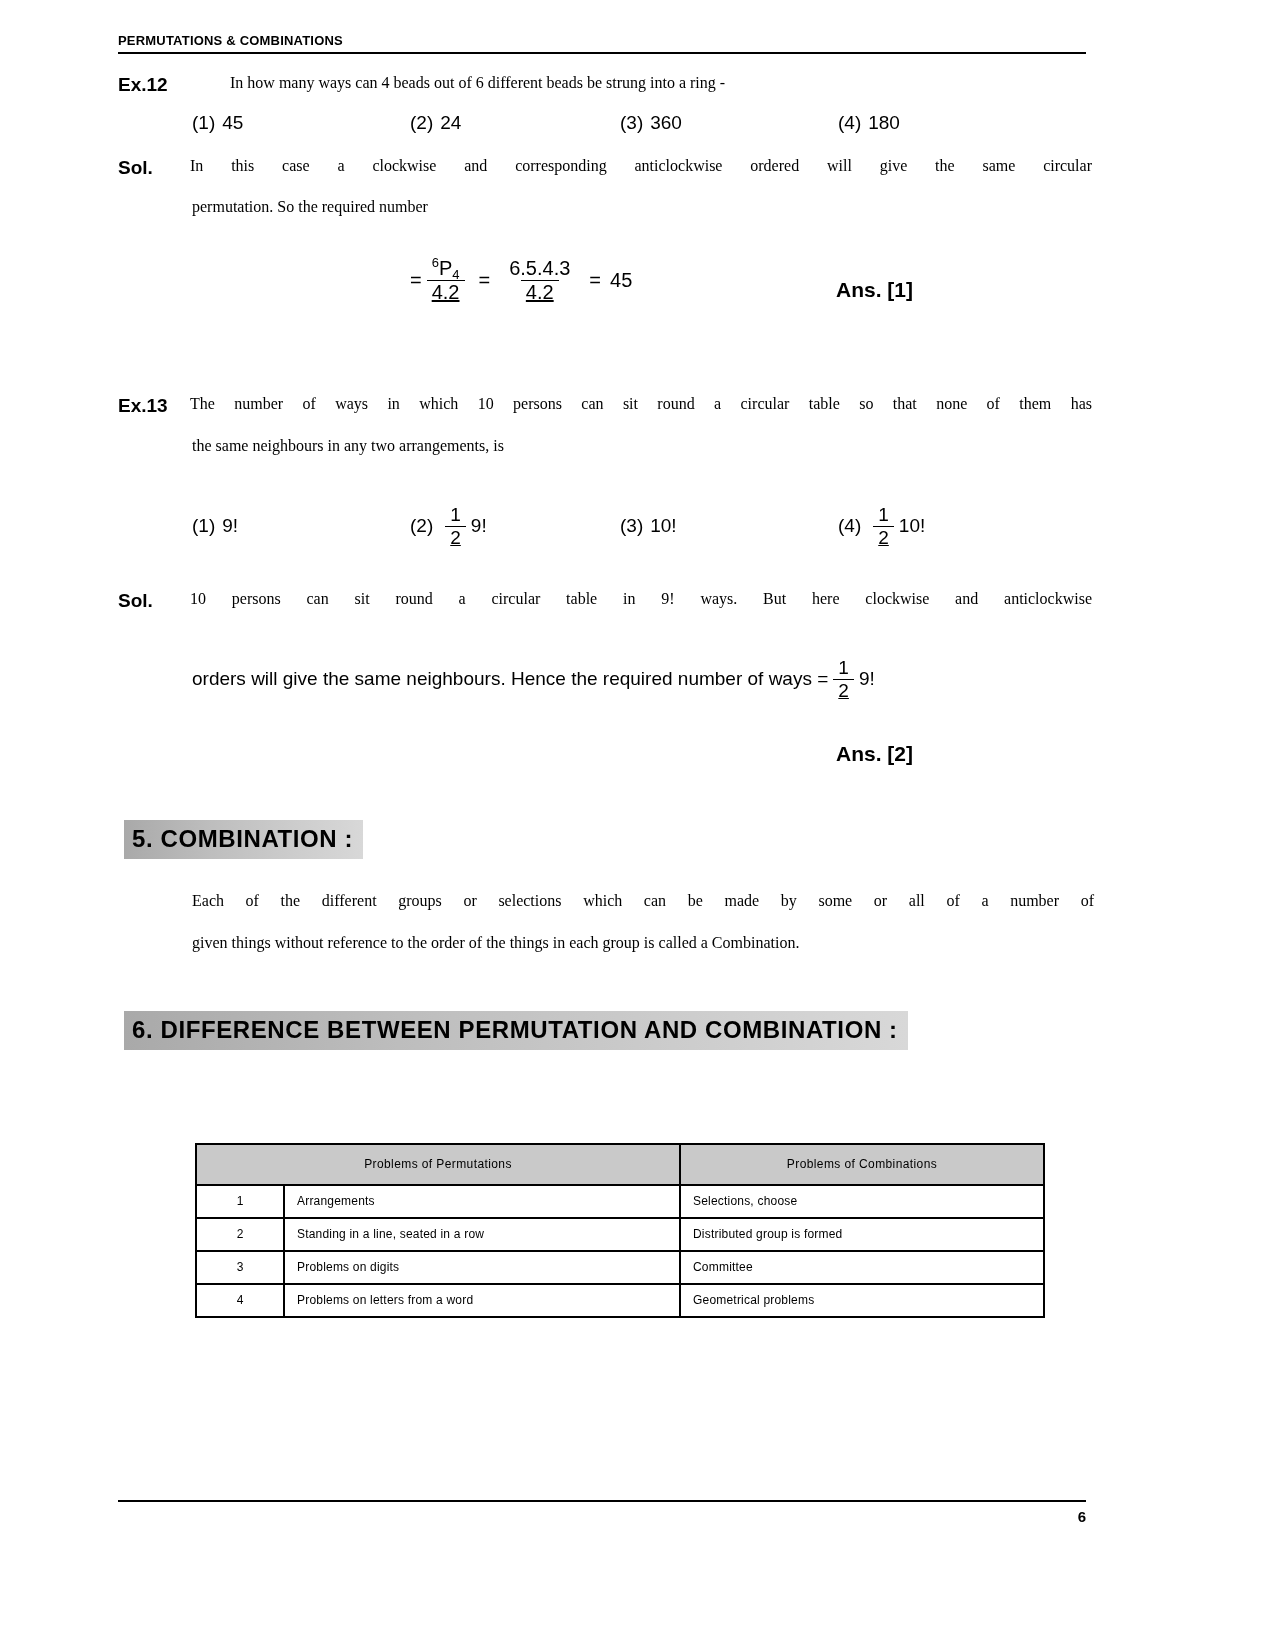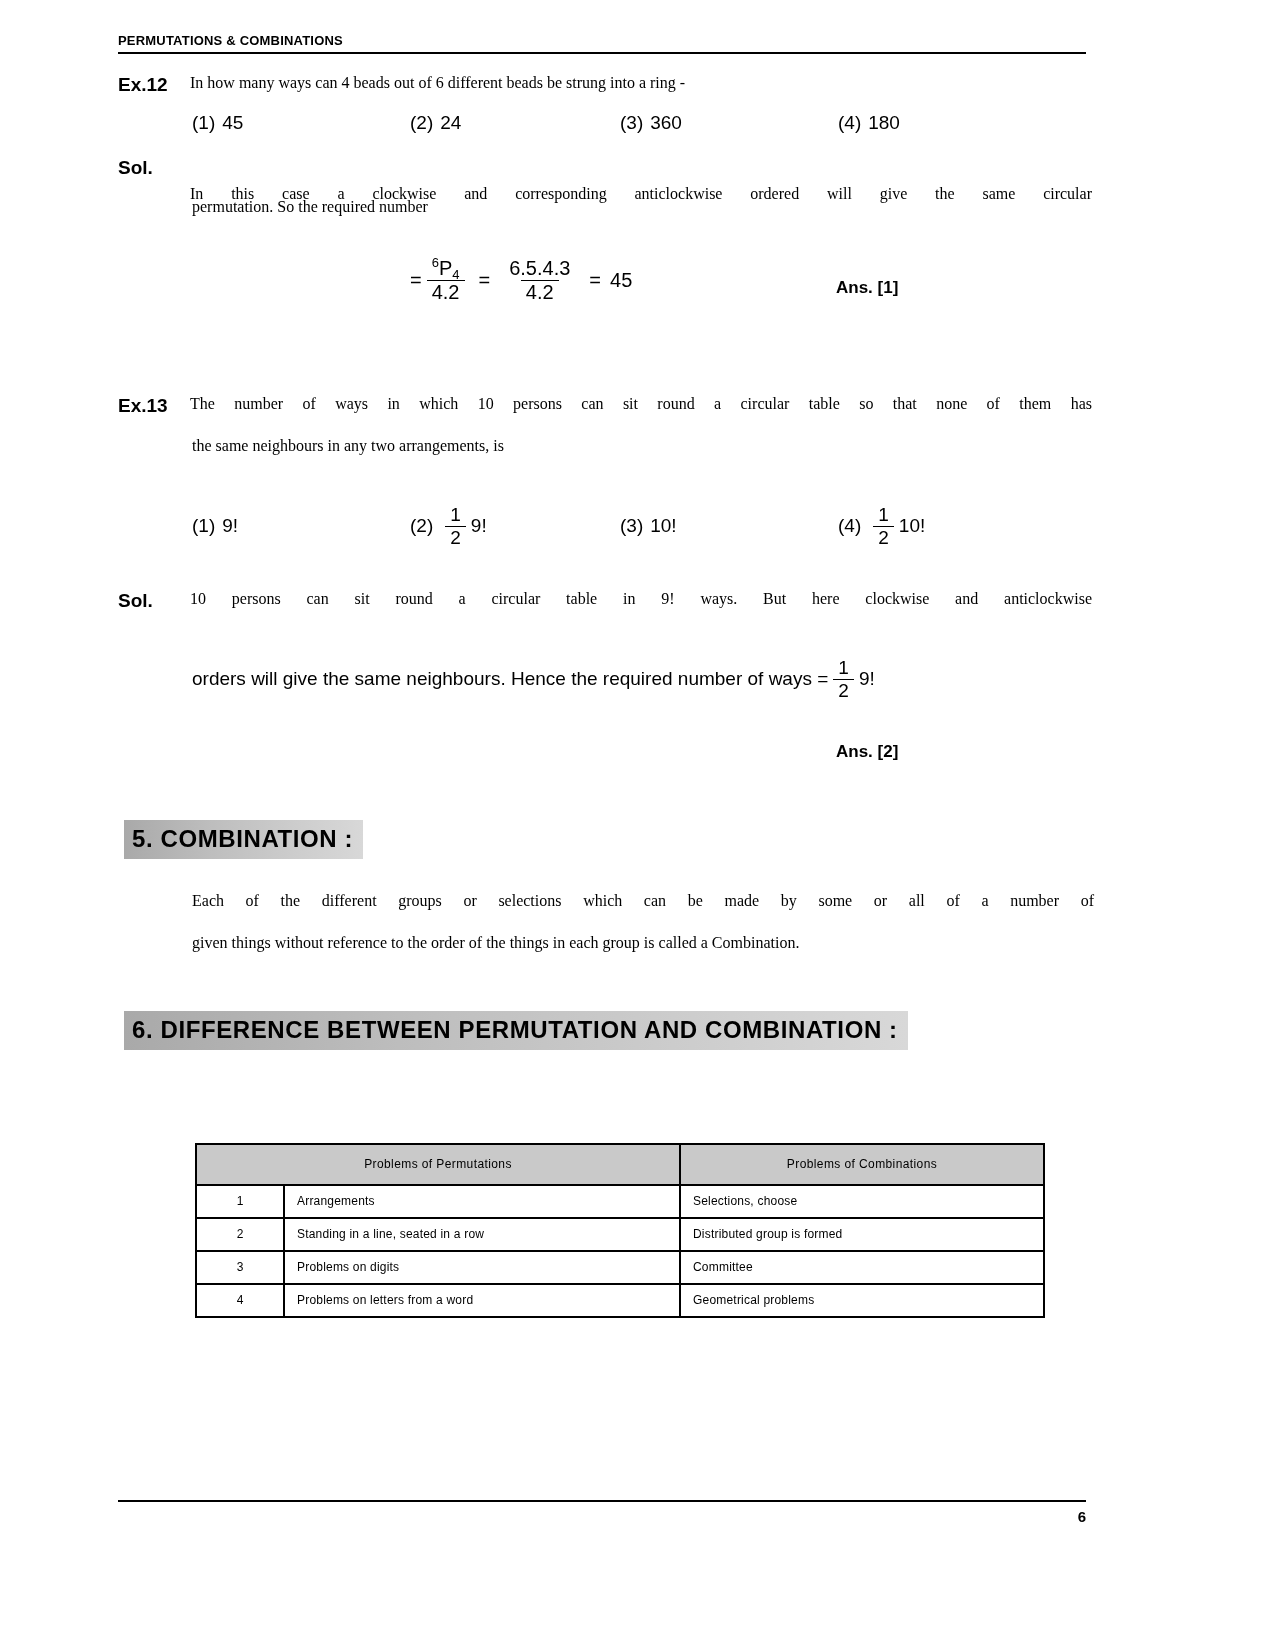--- a/index.html
+++ b/index.html
@@ -88,20 +88,21 @@
     line-height: 1.05;
   }
   .frac .num {
     font-size: 19px;
     padding: 0 5px 1px 5px;
   }
   .frac .den {
     font-size: 19px;
     border-top: 1.6px solid #000;
     padding: 1px 5px 0 5px;
+    text-decoration: underline;
   }
   .frac-big .num, .frac-big .den { font-size: 20px; }
 
   
   .display-math {
     position: absolute;
     left: 410px;
     top: 258px;
     display: flex;
     align-items: center;
@@ -119,21 +120,21 @@
     position: relative;
     top: -8px;
   }
   .perm .post {
     font-size: 13px;
     position: relative;
     top: 4px;
   }
   .ans {
     position: absolute;
-    font-size: 17px;
+    font-size: 21px;
     font-weight: bold;
   }
 
   
   .banner {
     position: absolute;
     background: linear-gradient(to right, #a9a9a9 0%, #bdbdbd 35%, #cccccc 70%, #d8d8d8 100%);
     font-size: 24px;
     font-weight: bold;
     letter-spacing: 0.6px;
@@ -195,21 +196,21 @@
 </head>
 <body>
 
 <div class="page">
 
   <div class="header">
     <div class="header-title">PERMUTATIONS &amp; COMBINATIONS</div>
     <div class="header-rule"></div>
   </div>
 
-  <div class="row" style="left:118px; top:70px; width:975px;">
+  <div class="row" style="left:118px; top:70px; width:975px;gap:40px;">
     <div class="tag">Ex.12</div>
     <div class="body-text" style="width:900px;">In how many ways can 4 beads out of 6 different beads be strung into a ring -</div>
   </div>
 
   <div class="options" style="top:112px;">
     <div class="opt" style="width:218px;">
       <span class="lbl">(1)</span>
       <span>45</span>
     </div>
     <div class="opt" style="width:210px;">
@@ -221,21 +222,21 @@
       <span>360</span>
     </div>
     <div class="opt">
       <span class="lbl">(4)</span>
       <span>180</span>
     </div>
   </div>
 
   <div class="row" style="left:118px; top:153px; width:975px;">
     <div class="tag">Sol.</div>
-    <div class="body-text just" style="width:902px;margin-top:28px;">In this case a clockwise and corresponding anticlockwise ordered will give the same circular</div>
+    <div class="body-text just" style="width:902px;">In this case a clockwise and corresponding anticlockwise ordered will give the same circular</div>
   </div>
   <div class="row" style="left:192px; top:194px; width:902px;">
     <div class="body-text" style="width:902px;">permutation. So the required number</div>
   </div>
 
   <div class="display-math">
     <span>=</span>
     <span class="frac frac-big">
       <span class="num perm">
         <span class="pre">6</span>

